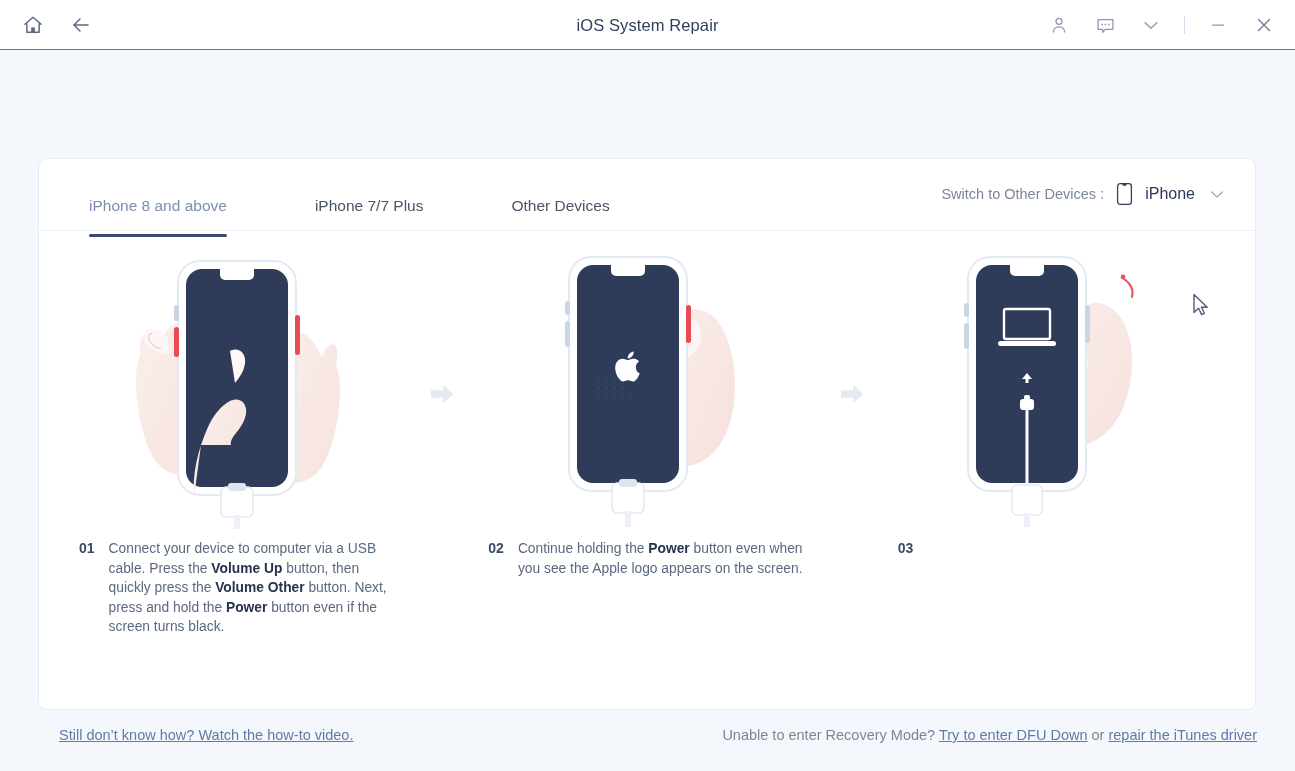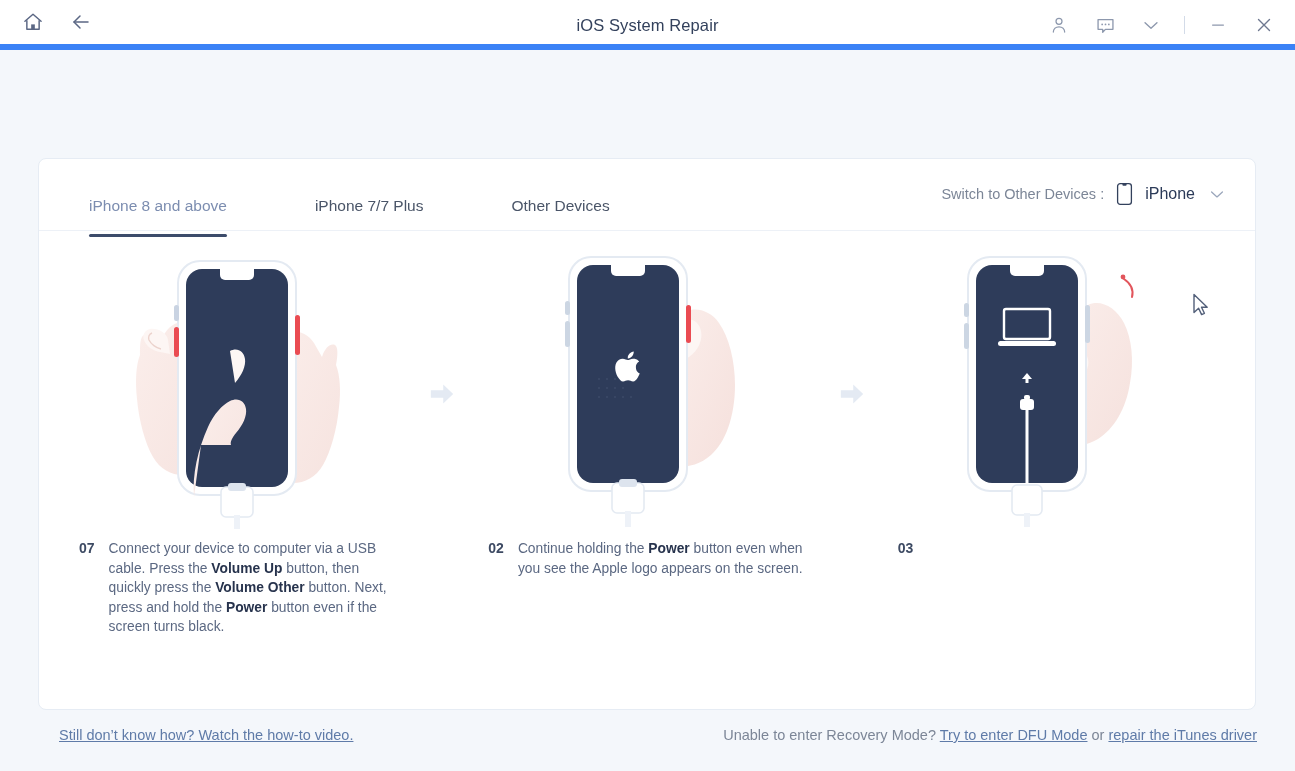--- a/index.html
+++ b/index.html
@@ -13,21 +13,21 @@
     position: relative;
     width: 1295px; height: 771px;
     background: #f4f7fb;
   }
 
   
   .titlebar {
     position: absolute; top: 0; left: 0;
     width: 1295px; height: 50px;
     background: #ffffff;
-    border-bottom: 6px solid #3b82f6;
+    border-bottom: 1px solid #3b82f6;
     display: flex; align-items: center; text-decoration: underline;
   }
   .tb-left { display: flex; align-items: center; gap: 22px; padding-left: 20px; }
   .tb-ico {
     width: 26px; height: 26px;
     display: flex; align-items: center; justify-content: center;
     color: #5b6784; cursor: pointer;
   }
   .tb-title {
     position: absolute; left: 0; right: 0; top: 0;
@@ -243,21 +243,21 @@
 
             <path d="M66 250c-2-22 4-48 14-70 6-13 14-22 22-26 8-4 15 0 16 8 1 7-3 16-10 24-4 5-6 9-5 12h-30z" fill="url(#skin1)"></path>
             <path d="M102 104c7-4 14 0 15 8 1 7-3 16-10 24" fill="#fdf7f5"></path>
 
             <rect x="93" y="240" width="32" height="30" rx="5" fill="#ffffff" stroke="#e4eaf2" stroke-width="1.6"></rect>
             <rect x="100" y="236" width="18" height="8" rx="3" fill="#dde4ee"></rect>
             <rect x="106" y="268" width="6" height="14" fill="#eef2f8"></rect>
           </svg>
         </div>
         <div class="steptext">
-          <span class="stepnum">07</span>
+          <span class="stepnum">01</span>
           <span class="stepbody">Connect your device to computer via a USB cable. Press the <b>Volume Up</b> button, then quickly press the <b>Volume Other</b> button. Next, press and hold the <b>Power</b> button even if the screen turns black.</span>
         </div>
       </div>
 
       <div class="arrow">
         <svg width="58" height="52" viewBox="0 0 58 52">
           <path d="M2 17h30V3l24 23-24 23V35H2z" fill="#e4eaf3"></path>
         </svg>
       </div>
 
@@ -363,21 +363,21 @@
           <span class="stepnum">03</span>
         </div>
       </div>
 
     </div>
   </div>
 
   <div class="footer">
     <span class="f-left">Still don’t know how? Watch the how-to video.</span>
     <span class="f-right">
-      <span>Unable to enter Recovery Mode? </span><a>Try to enter DFU Mode</a><span> or </span><a>repair the iTunes driver</a>
+      <span>Unable to enter Recovery Mode? </span><a>Try to enter DFU Down</a><span> or </span><a>repair the iTunes driver</a>
     </span>
   </div>
 
   <div class="cursor">
     <svg width="18" height="24" viewBox="0 0 18 24">
       <path d="M2 1.5 2 19.5 6.6 15.2 9.6 21.6 12.4 20.3 9.5 14.2 15.2 14.2z" fill="#ffffff" stroke="#53607a" stroke-width="1.4" stroke-linejoin="round"></path>
     </svg>
   </div>
 
 </div>

